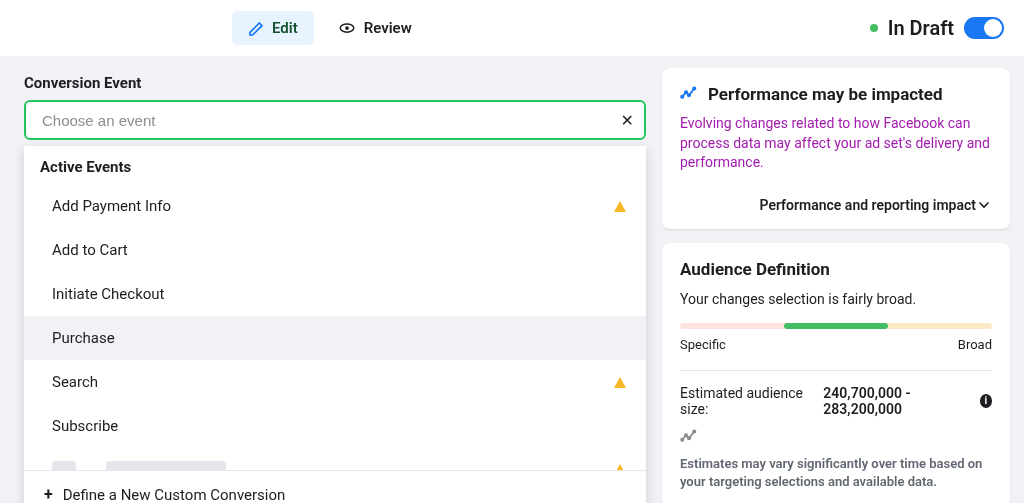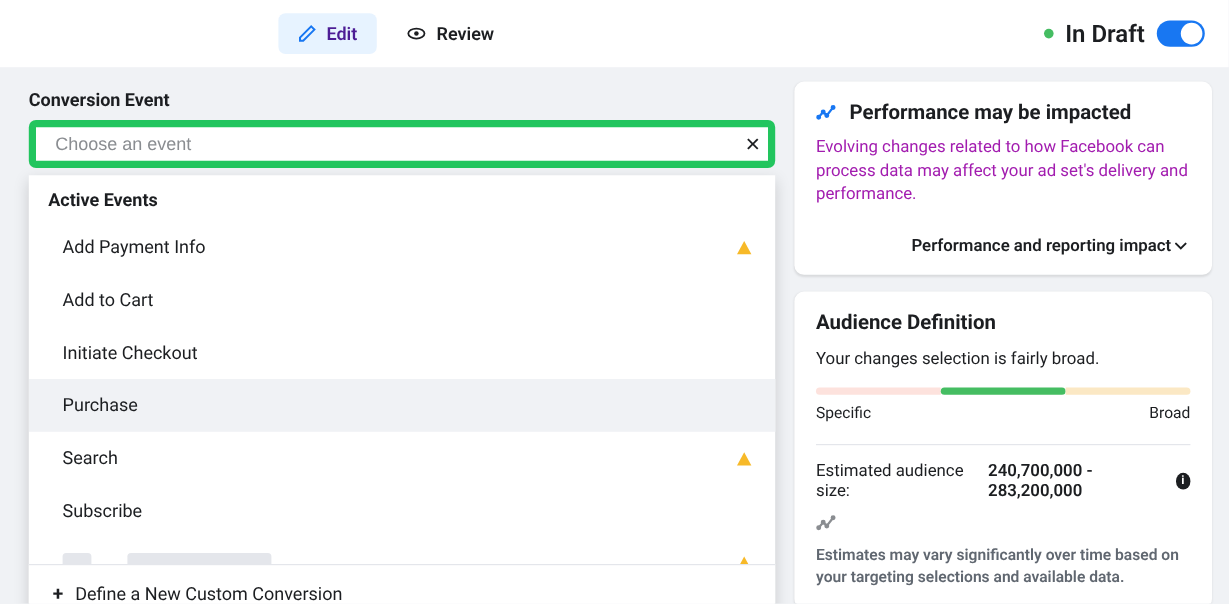--- a/index.html
+++ b/index.html
@@ -30,21 +30,22 @@
       align-items: center;
       gap: 8px;
       padding: 8px 16px;
       border-radius: 6px;
       font-weight: 600;
       font-size: 15px;
       cursor: pointer;
     }
     .tab.active {
       background: #e7f3ff;
-      color: #4c1d95;
+      color: #14532d;
+      align-items: flex-end;
     }
     .tab.inactive {
       color: #1c1e21;
     }
     .top-right {
       display: flex;
       align-items: center;
       gap: 10px;
     }
     .status-dot {
@@ -82,21 +83,21 @@
       font-weight: 700;
       color: #1c1e21;
       margin-bottom: 8px;
     }
     .select-wrap {
       position: relative;
     }
     .select-input {
       width: 100%;
       height: 40px;
-      border: 6px solid #22c55e;
+      border: 2px solid #22c55e;
       border-radius: 6px;
       padding: 0 40px 0 16px;
       font-size: 15px;
       outline: none;
       background: #fff;
     }
     .select-input::placeholder { color: #8a8d91; }
     .clear-x {
       position: absolute;
       right: 12px; top: 50%; transform: translateY(-50%);
@@ -162,21 +163,21 @@
     .plus {
       font-weight: 700;
       font-size: 16px;
     }
     .right-card {
       padding: 16px 18px;
       margin-bottom: 14px;
     }
     .perf-head {
       display: flex;
-      align-items: center;
+      align-items: flex-start;
       gap: 10px;
       font-size: 17px;
       font-weight: 700;
       margin-bottom: 10px;
     }
     .perf-body {
       font-size: 14px;
       color: #a21caf;
       line-height: 1.4;
       margin-bottom: 14px;

